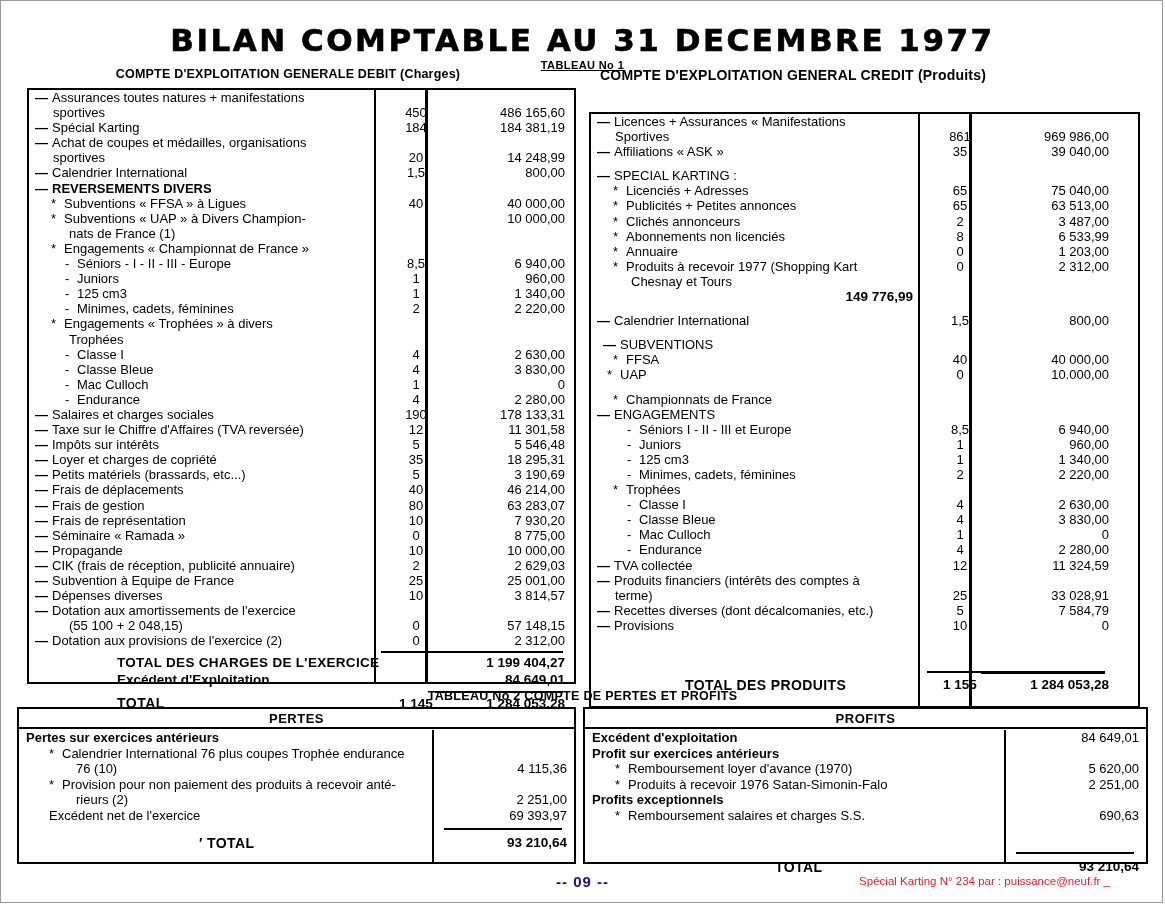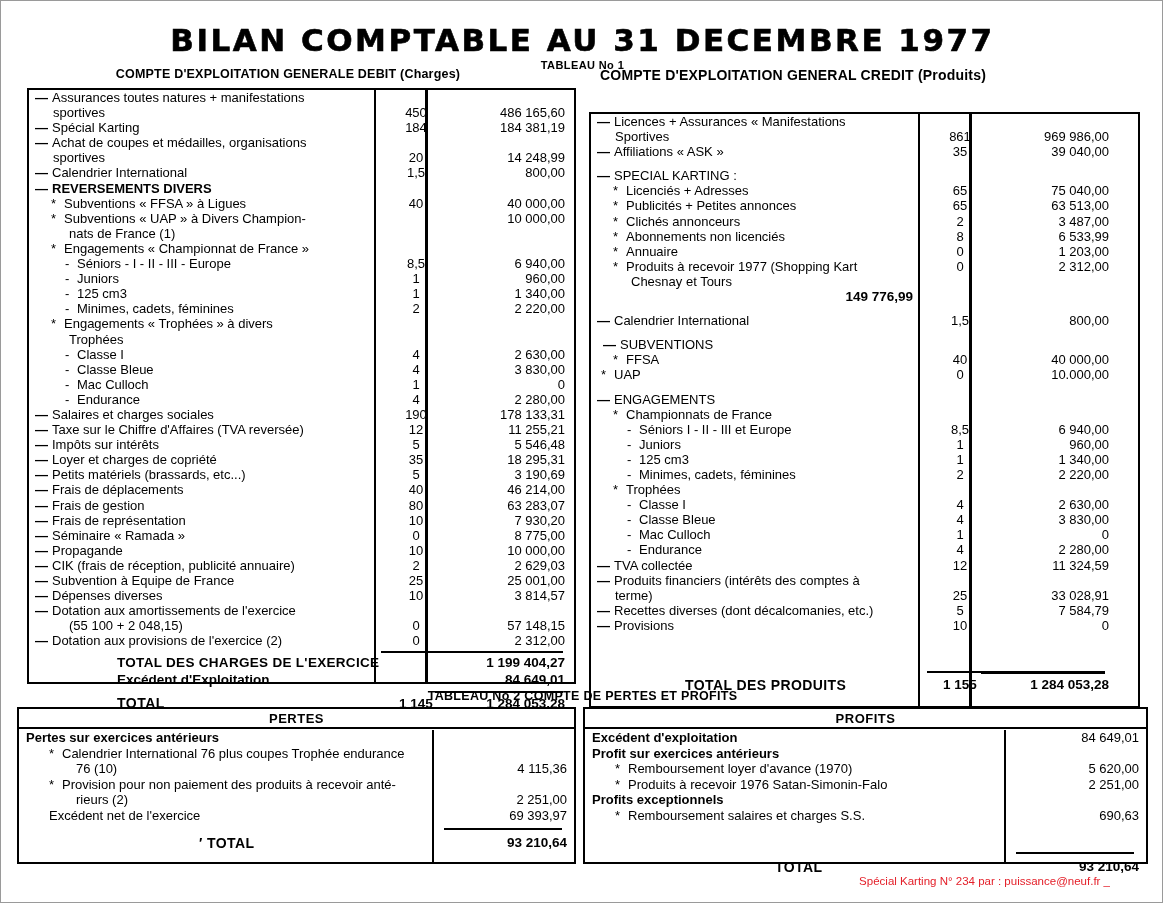--- a/index.html
+++ b/index.html
@@ -20,21 +20,21 @@
   
   .doc-title{
     position:absolute; left:0; top:22px; width:1165px;
     text-align:center;
     font-size:31px; font-weight:bold; letter-spacing:2.5px;
     font-family:"DejaVu Sans", sans-serif;
     -webkit-text-stroke:0.6px #000;
   }
   .tableau-no1{
     position:absolute; left:0; top:59px; width:1165px; text-align:center;
-    font-size:11px; font-weight:bold; letter-spacing:.4px;
+    font-size:11px; font-weight:bold; letter-spacing:.4px;text-decoration:underline;
   }
   .sub-debit{
     position:absolute; left:28px; top:67px; width:520px; text-align:center;
     font-size:12.5px; font-weight:bold; letter-spacing:.2px;
   }
   .sub-credit{
     position:absolute; left:600px; top:67px; width:540px; 
     font-size:14px; font-weight:bold; letter-spacing:.2px;
   }
 
@@ -250,21 +250,21 @@
           <span class="col-amt">2 280,00</span>
         </div>
         <div class="row">
           <span class="lbl" style="left:6px"><span class="dash"></span>Salaires  et  charges  sociales</span>
           <span class="col-qty">190</span>
           <span class="col-amt">178 133,31</span>
         </div>
         <div class="row">
           <span class="lbl" style="left:6px"><span class="dash"></span>Taxe  sur  le  Chiffre  d'Affaires  (TVA reversée)</span>
           <span class="col-qty">12</span>
-          <span class="col-amt">11 255,21</span>
+          <span class="col-amt">11 301,58</span>
         </div>
         <div class="row">
           <span class="lbl" style="left:6px"><span class="dash"></span>Impôts  sur  intérêts</span>
           <span class="col-qty">5</span>
           <span class="col-amt">5 546,48</span>
         </div>
         <div class="row">
           <span class="lbl" style="left:6px"><span class="dash"></span>Loyer  et  charges  de  copriété</span>
           <span class="col-qty">35</span>
           <span class="col-amt">18 295,31</span>
@@ -426,32 +426,32 @@
           <span class="lbl" style="left:12px"><span class="dash"></span>SUBVENTIONS</span>
           <span class="col-qty"></span>
           <span class="col-amt"></span>
         </div>
         <div class="row">
           <span class="lbl" style="left:22px"><span class="star"></span>FFSA</span>
           <span class="col-qty">40</span>
           <span class="col-amt">40 000,00</span>
         </div>
         <div class="row">
-          <span class="lbl" style="left:10px"><span class="star"></span>UAP</span>
+          <span class="lbl" style="left:16px"><span class="star"></span>UAP</span>
           <span class="col-qty">0</span>
           <span class="col-amt">10.000,00</span>
         </div>
         <div class="row gap"></div>
         <div class="row">
+          <span class="lbl" style="left:22px"><span class="star"></span>Championnats  de  France</span>
+          <span class="col-qty"></span>
+          <span class="col-amt"></span>
+        </div>
+        <div class="row">
           <span class="lbl" style="left:6px"><span class="dash"></span>ENGAGEMENTS</span>
-          <span class="col-qty"></span>
-          <span class="col-amt"></span>
-        </div>
-        <div class="row">
-          <span class="lbl" style="left:22px"><span class="star"></span>Championnats  de  France</span>
           <span class="col-qty"></span>
           <span class="col-amt"></span>
         </div>
         <div class="row">
           <span class="lbl" style="left:36px"><span class="hy"></span>Séniors  I  -  II  -  III  et  Europe</span>
           <span class="col-qty">8,5</span>
           <span class="col-amt">6 940,00</span>
         </div>
         <div class="row">
           <span class="lbl" style="left:36px"><span class="hy"></span>Juniors</span>
@@ -600,15 +600,16 @@
         <div class="t2-row" style="height:9px">
           <span class="rule" style="left:431px;top:4px;width:118px;height:2.4px"></span>
         </div>
         <div class="t2-row" style="height:20px;line-height:20px">
           <span class="t2-lbl b" style="left:190px;font-size:14px;letter-spacing:.4px">TOTAL</span>
           <span class="t2-amt b" style="font-size:13.5px">93 210,64</span>
         </div>
       </div>
   </div>
 
+  <div class="page-num">-- 09 --</div>
   <div class="credit-line"><span>Spécial Karting N° 234 par : puissance@neuf.fr</span><span class="tail"> _</span></div>
 
 </div>
 
 </body></html>

